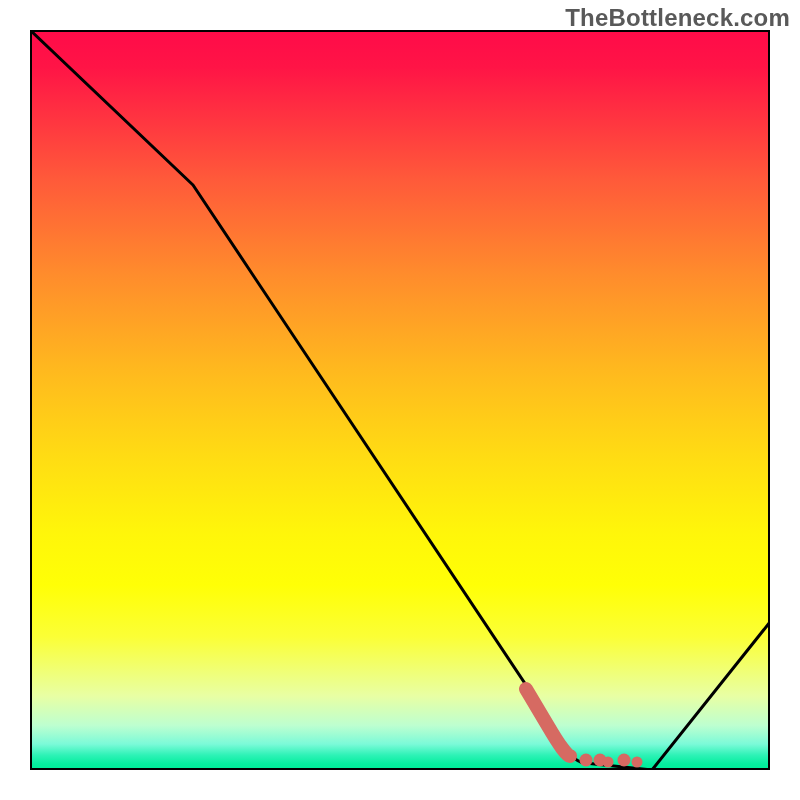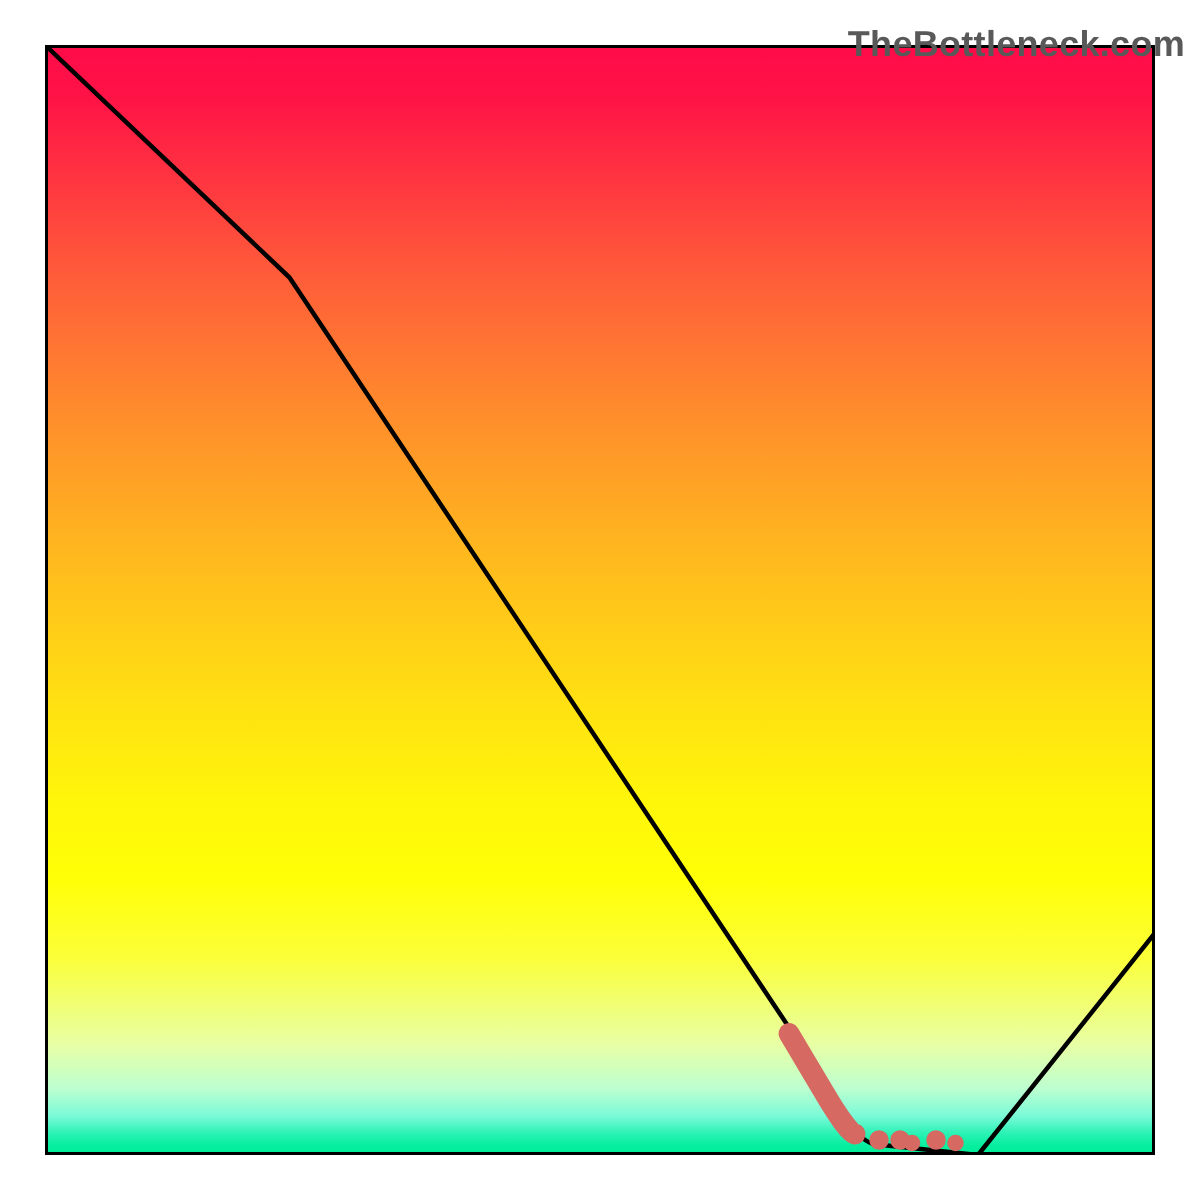--- a/index.html
+++ b/index.html
@@ -10,21 +10,21 @@
     background: #ffffff;
     font-family: Arial, Helvetica, sans-serif;
   }
   .chart-wrapper {
     position: relative;
     width: 800px;
     height: 800px;
   }
   .watermark {
     position: absolute;
-    top: 16px;
+    top: 4px;
     right: 10px;
     font-size: 24px;
     font-weight: bold;
     color: #595959;
     letter-spacing: 0.2px;
     z-index: 50;
   }
   .plot-area {
     position: absolute;
     left: 30px;

